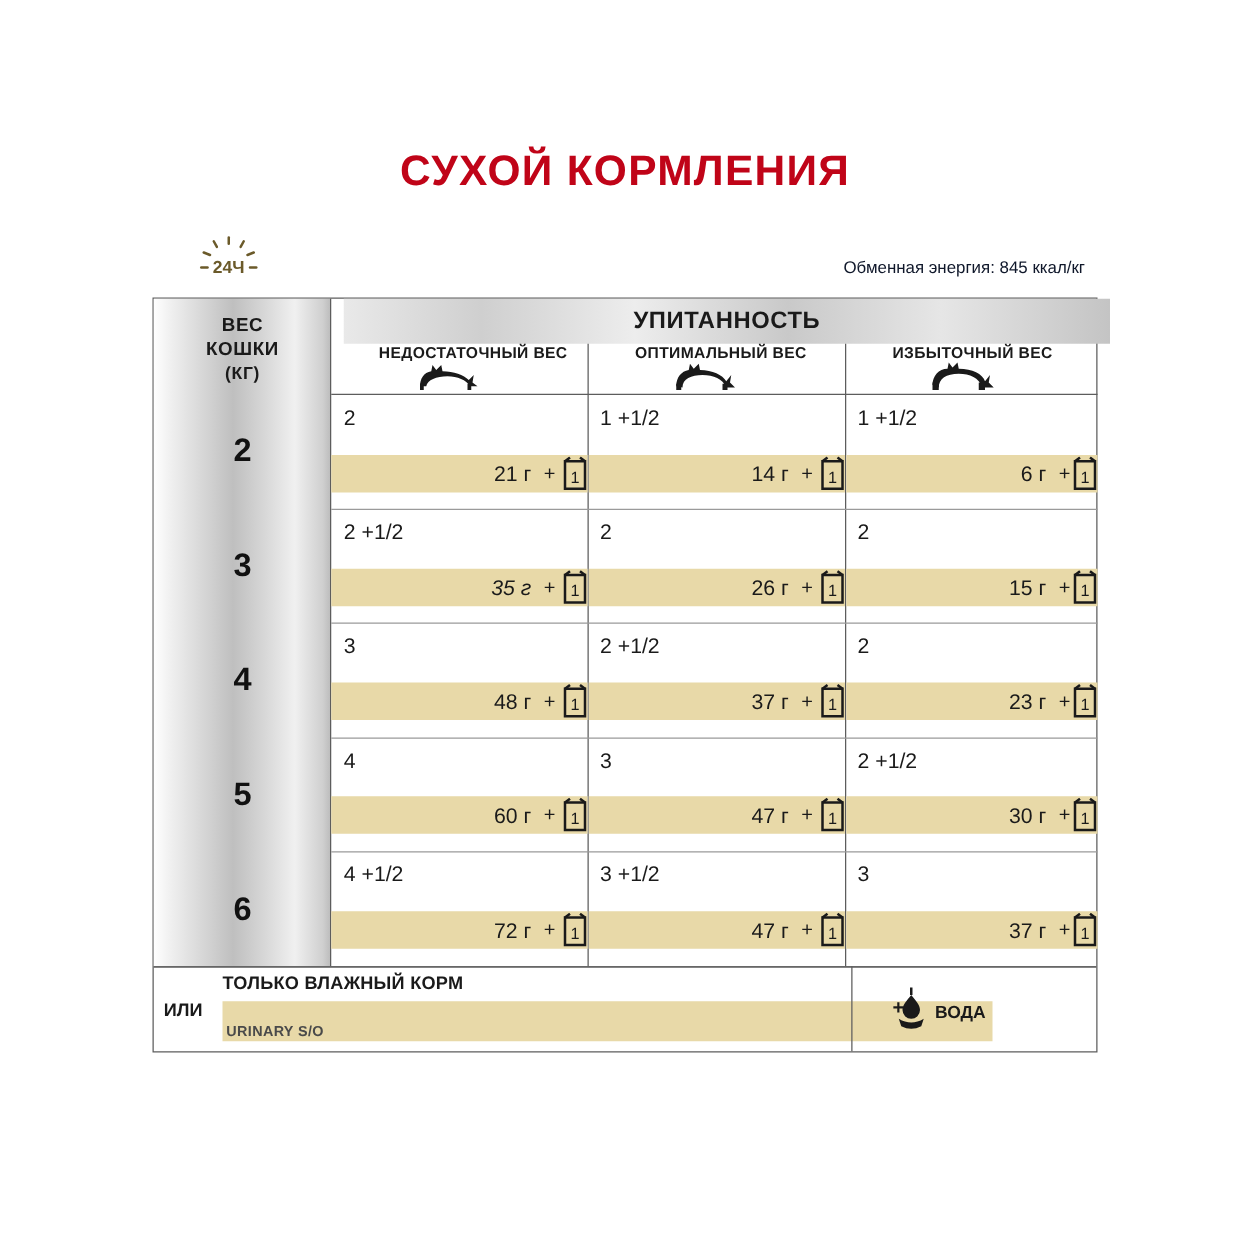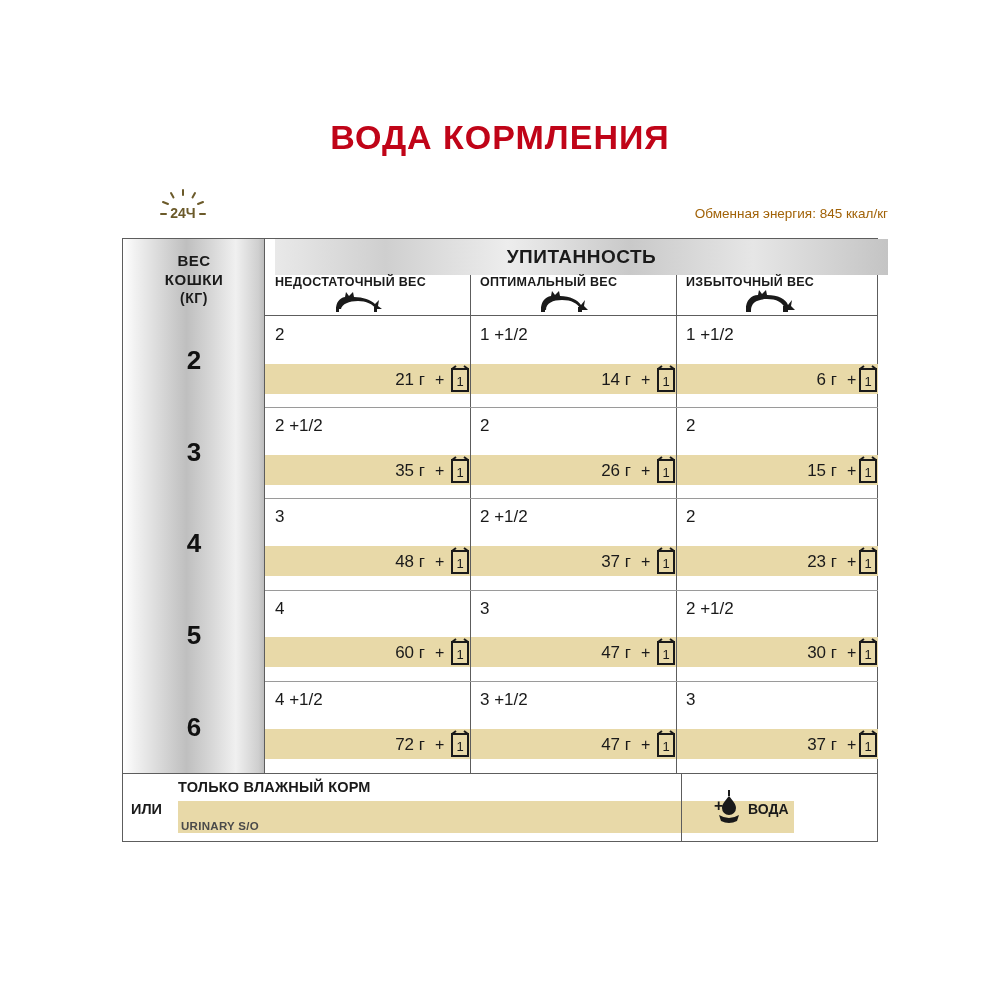--- a/index.html
+++ b/index.html
@@ -43,24 +43,24 @@
     left: 158px;
     top: 188px;
     width: 50px;
     height: 40px;
   }
   .badge24 svg { display:block; }
 
   
   .energy-note {
     position: absolute;
-    right: 112px;
+    right: 132px;
     top: 206px;
     font-size: 13.5px;
-    color: #a16207;
+    color: #0f172a;
     white-space: nowrap;
   }
 
   
   .tbl {
     position: absolute;
     left: 122px;
     top: 238px;
     width: 756px;
     height: 604px;
@@ -134,20 +134,21 @@
     position: absolute;
     top: 36px;
     height: 40px;
     text-align: left;
     font-size: 12.5px;
     font-weight: bold;
     letter-spacing: .3px;
     padding-left: 10px;
     box-sizing: border-box;
     color: #1a1a1a;
+    margin-left: 28px;
   }
   .cat-icon {
     position: absolute;
     top: 50px;
   }
 
   .vline {
     position: absolute;
     width: 1px;
     background: #5d5d5d;
@@ -257,21 +258,21 @@
     top: 12px;
     width: 34px;
     height: 40px;
   }
 </style>
 </head>
 <body>
 
 <div class="page">
 
-  <div class="title">ВОДА КОРМЛЕНИЯ</div>
+  <div class="title">СУХОЙ КОРМЛЕНИЯ</div>
 
   <div class="badge24">
     <svg width="50" height="40" viewBox="0 0 50 40">
       <g stroke="#6b5a2a" stroke-width="2" fill="none" stroke-linecap="round">
         <line x1="25" y1="2" x2="25" y2="7"></line>
         <line x1="13" y1="5" x2="15.5" y2="9.5"></line>
         <line x1="37" y1="5" x2="34.5" y2="9.5"></line>
         <line x1="5" y1="14" x2="10" y2="16"></line>
         <line x1="45" y1="14" x2="40" y2="16"></line>
         <line x1="3" y1="26" x2="8" y2="26"></line>
@@ -373,21 +374,21 @@
         </svg>
     </div>
 
     <div class="cnt" style="left:152px; top:177px">2 +1/2</div>
     <div class="cnt" style="left:357px; top:177px">2</div>
     <div class="cnt" style="left:563px; top:177px">2</div>
 
     <div class="grams-band" style="left:142px; top:216px; width:205px;"></div>
     <div class="grams-band" style="left:348px; top:216px; width:205px;"></div>
     <div class="grams-band" style="left:554px; top:216px; width:201px;"></div>
-    <div class="grams-txt" style="left:192px; top:222px; width:110px;">35 г</div>
+    <div class="grams-txt" style="left:192px; top:222px; width:110px;font-style:italic;">35 г</div>
     <div class="plus" style="left:312px; top:223px">+</div>
     <div class="pouch" style="left:327px; top:217px">
       <svg width="20" height="28" viewBox="0 0 20 28">
           <rect x="2" y="4" width="16" height="22" fill="none" stroke="#1a1a1a" stroke-width="2"></rect>
           <path d="M2 4 L6 1 M18 4 L14 1" stroke="#1a1a1a" stroke-width="2" fill="none"></path>
           <text x="10" y="21" text-anchor="middle" font-family="Liberation Sans, sans-serif" font-size="13" fill="#1a1a1a">1</text>
         </svg>
     </div>
     <div class="grams-txt" style="left:398px; top:222px; width:110px;">26 г</div>
     <div class="plus" style="left:518px; top:223px">+</div>

